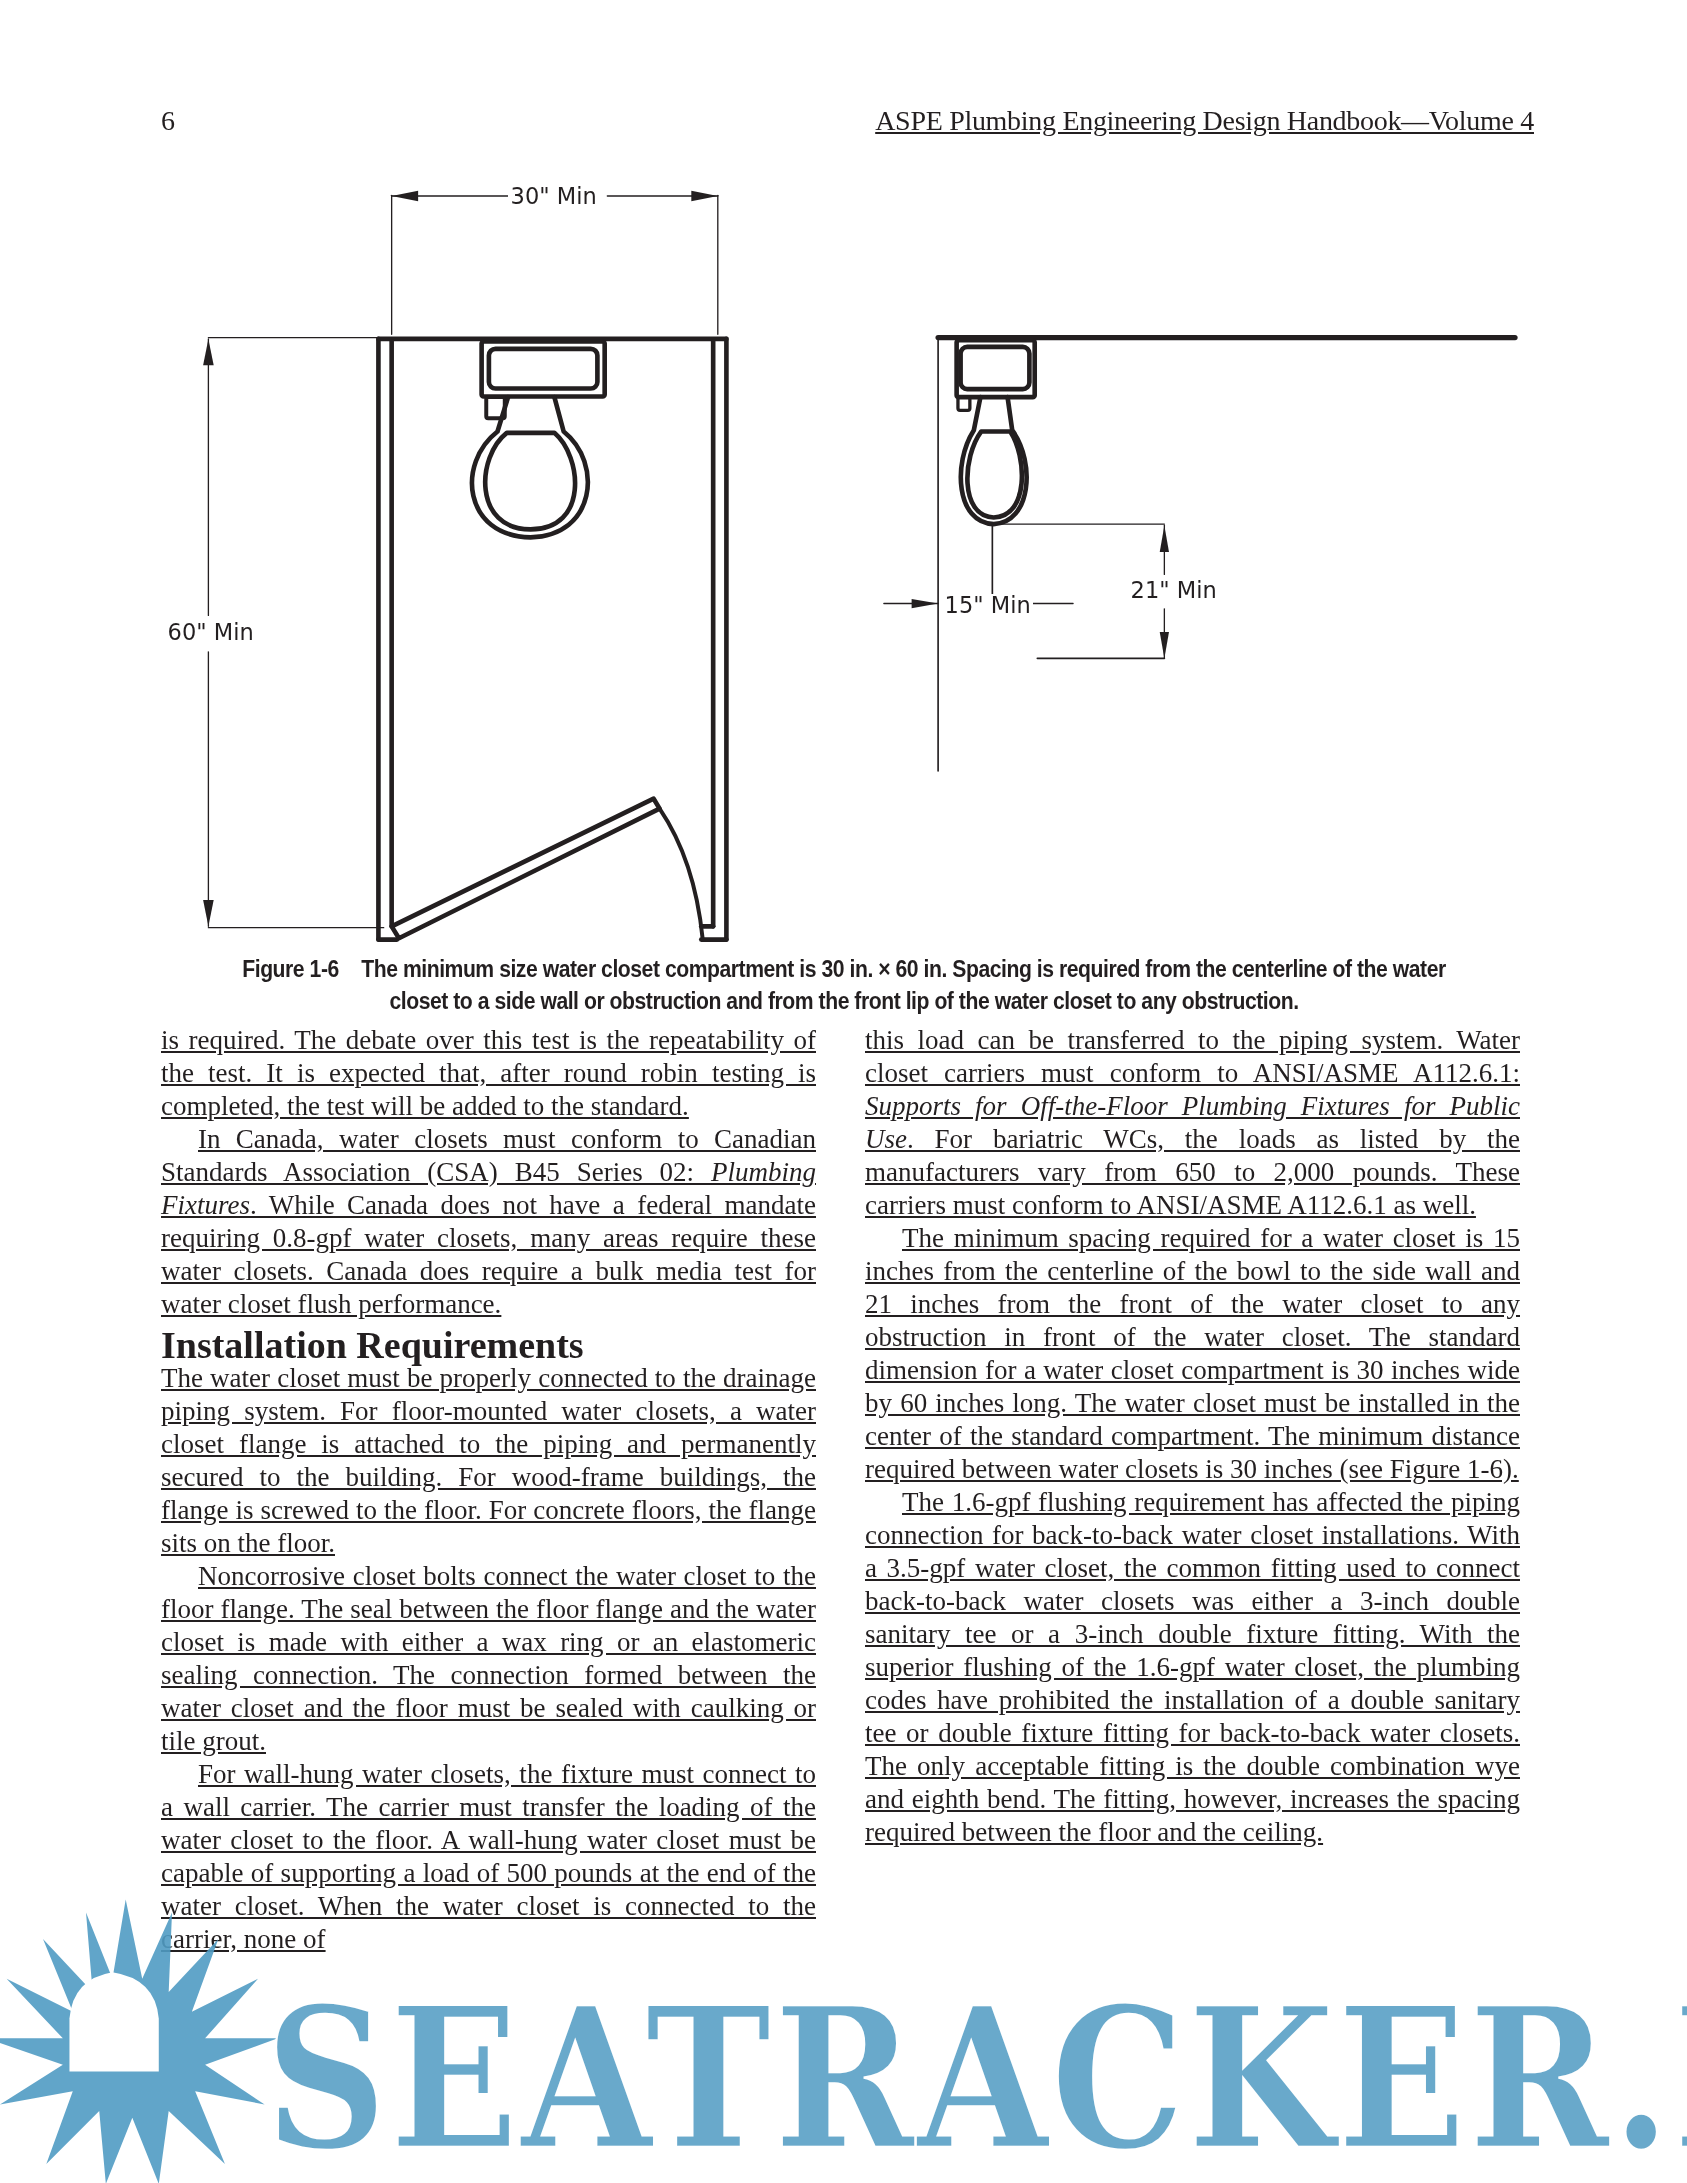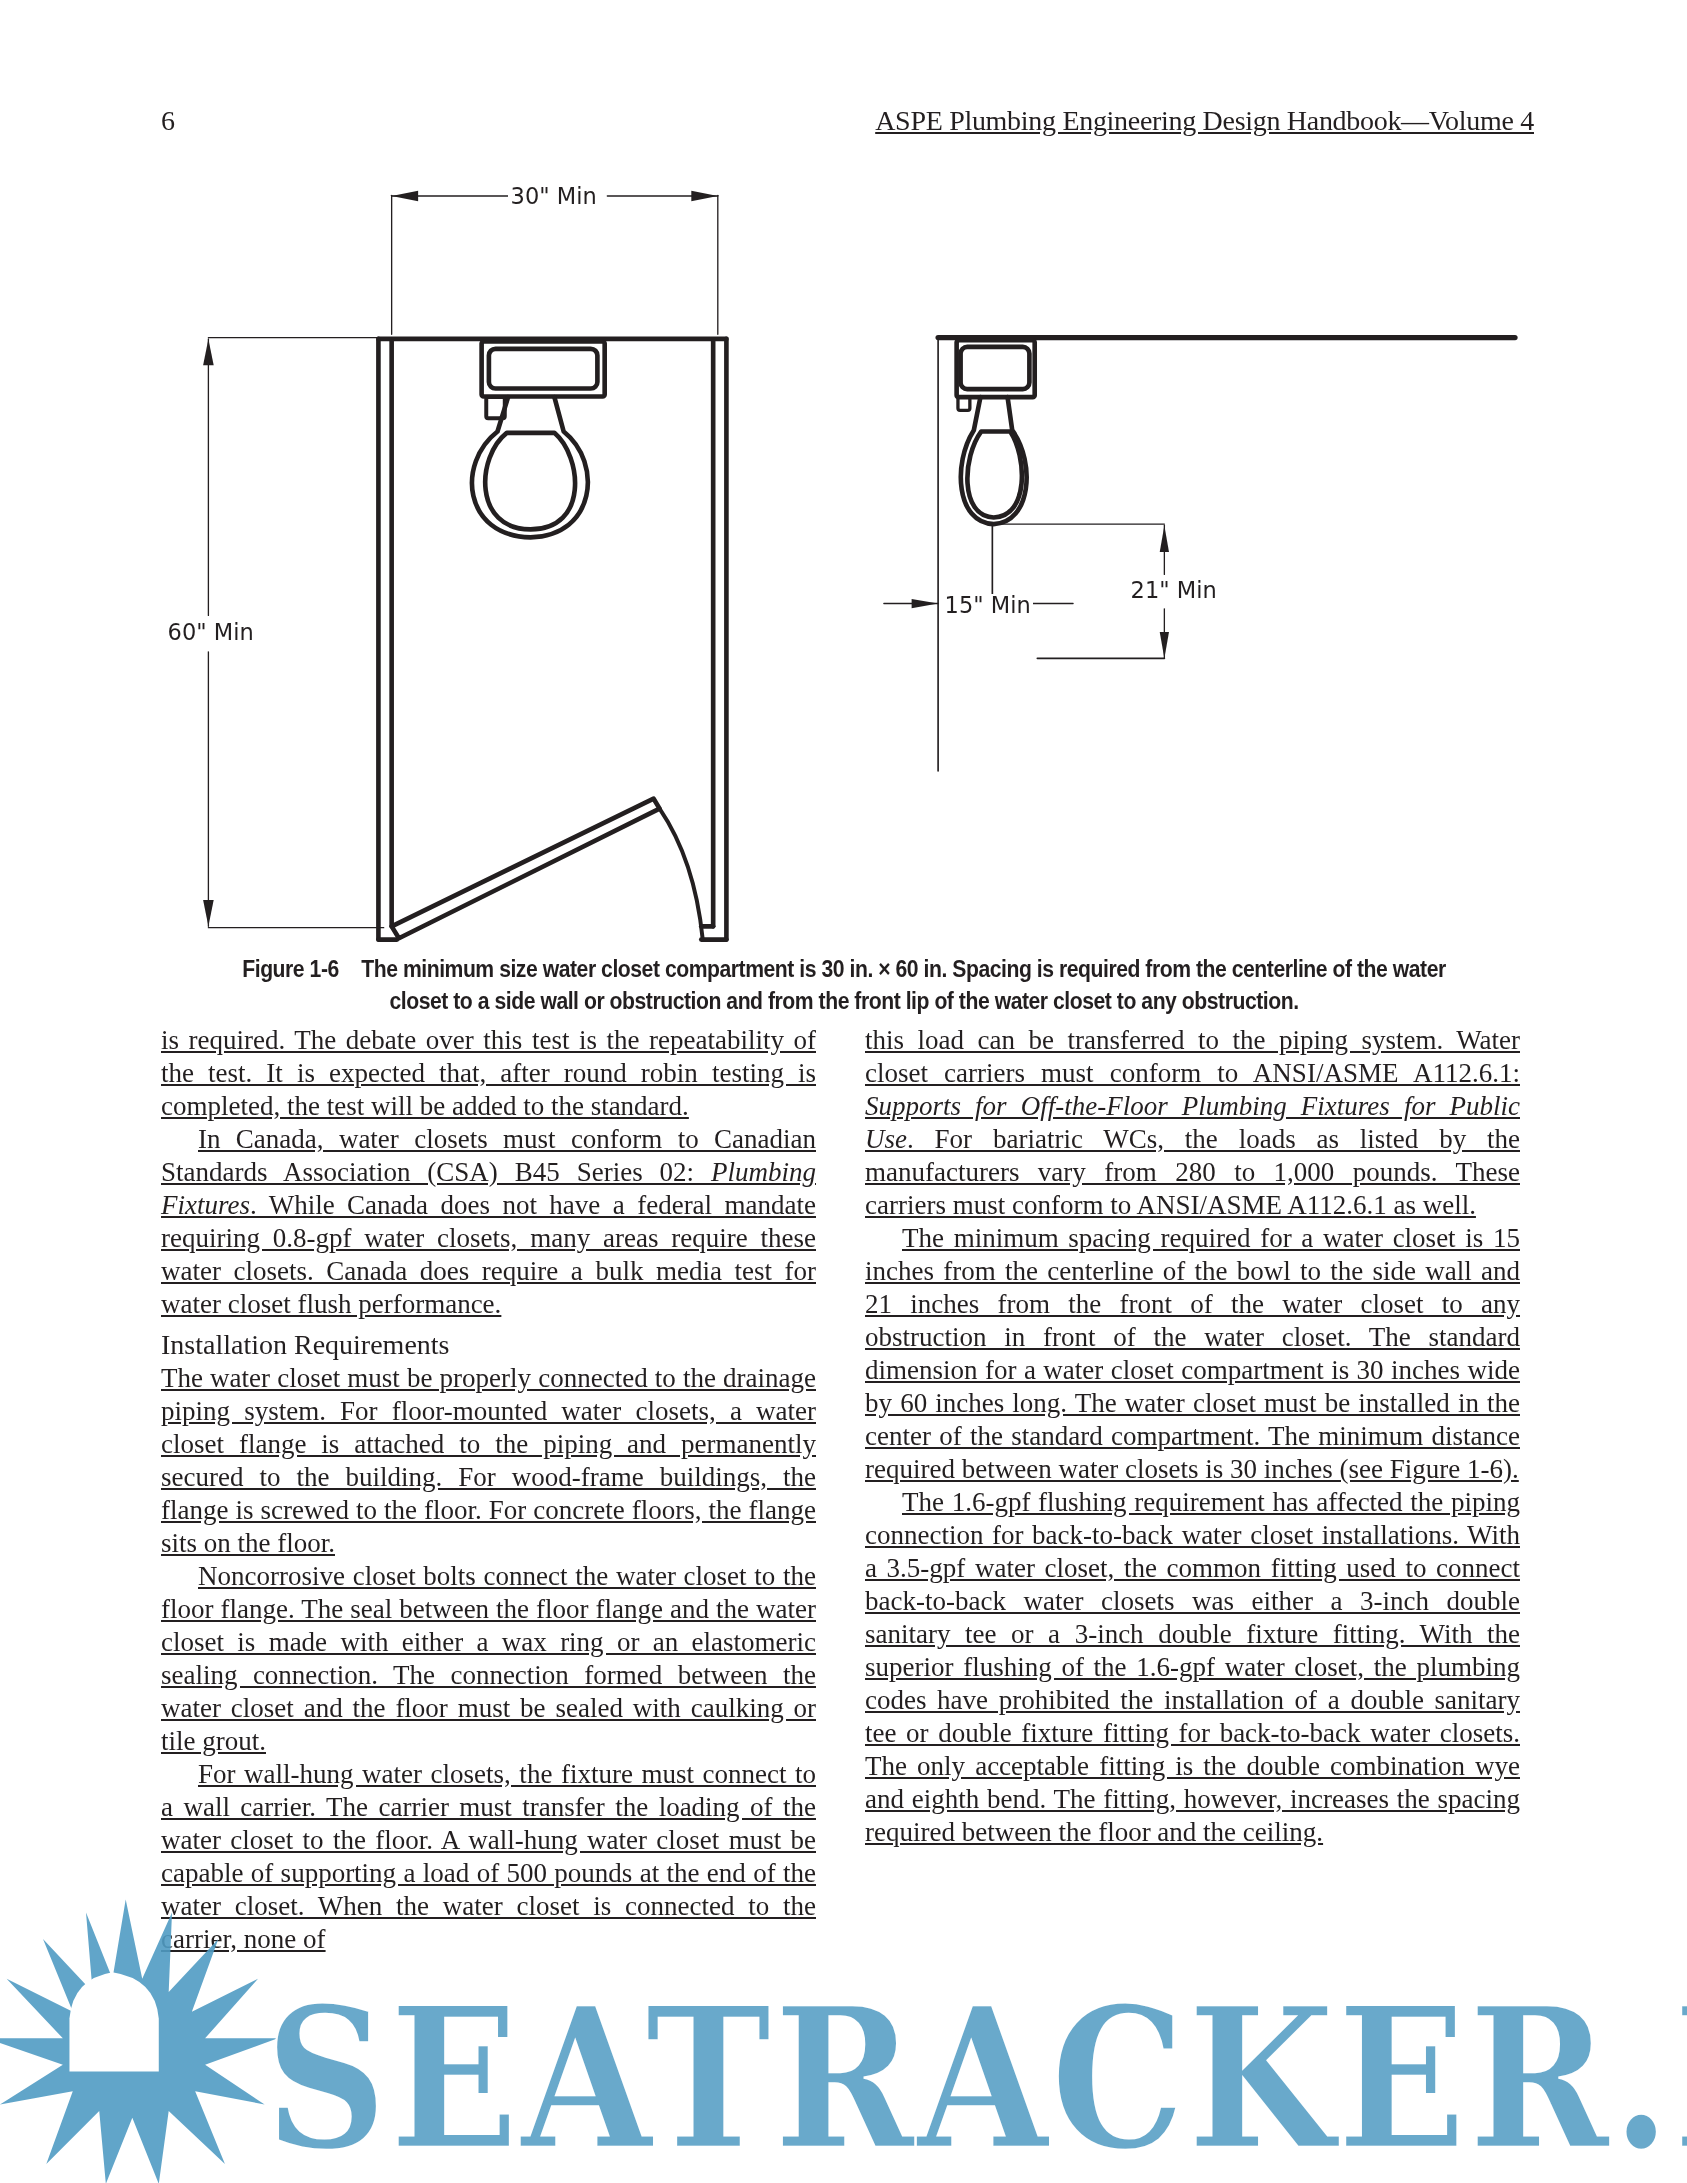--- a/index.html
+++ b/index.html
@@ -9,21 +9,21 @@
   .figure { position: absolute; left: 0; top: 0; width: 1687px; height: 953px; }
   .figure svg { position: absolute; left: 0; top: 0; }
   .dim-label { position: absolute; font-family: "DejaVu Sans", sans-serif; font-size: 22.5px; background: #fff; padding: 0 2.6px; line-height: 1; }
   .caption { position: absolute; left: 159px; top: 953px; width: 1370px; text-align: center; font-family: "Liberation Sans", sans-serif; font-weight: bold; font-size: 23px; line-height: 32px; letter-spacing: -0.5px; transform: scaleX(0.92); transform-origin: center top; }
   .caption .fig-label { margin-right: 18.5px; }
   .column { position: absolute; top: 1024px; width: 655px; font-family: "Liberation Serif", serif; font-size: 27px; line-height: 33px; text-align: justify; }
   .col-left { left: 161px; }
   .col-right { left: 865px; }
   .column p { margin: 0; text-decoration: underline; }
   .column p.indent { text-indent: 37px; }
-  .column h2 { margin: 6.6px 0 0 0; font-family: "Liberation Serif", serif; font-weight: normal; font-size: 28px; line-height: 34px; }
+  .column h2 { margin: 6.6px 0 0 0; font-family: "Liberation Serif", serif; font-weight: bold; font-size: 38px; line-height: 34px; }
   .column em { font-style: italic; }
   .watermark { position: absolute; left: 0; top: 1886px; width: 1687px; height: 298px; pointer-events: none; }
   .watermark-text { position: absolute; left: 265px; top: 1981px; font-family: "DejaVu Serif", serif; font-weight: bold; font-size: 169px; letter-spacing: 2.6px; color: rgba(80,155,195,0.86); line-height: 1; transform: scaleY(1.15); transform-origin: left top; -webkit-text-stroke: 2px #ffffff; }
 </style>
 </head>
 <body>
 
 <div class="page-number">6</div>
 <div class="running-head">ASPE Plumbing Engineering Design Handbook—Volume 4</div>
 
@@ -102,21 +102,21 @@
 <div class="column col-left">
   <p>is required. The debate over this test is the repeatability of the test. It is expected that, after round robin testing is completed, the test will be added to the standard.</p>
   <p class="indent"><span>In Canada, water closets must conform to Canadian Standards Association (CSA) B45 Series 02: </span><em>Plumbing Fixtures</em><span>. While Canada does not have a federal mandate requiring 0.8-gpf water closets, many areas require these water closets. Canada does require a bulk media test for water closet flush performance.</span></p>
   <h2>Installation Requirements</h2>
   <p>The water closet must be properly connected to the drainage piping system. For floor-mounted water closets, a water closet flange is attached to the piping and permanently secured to the building. For wood-frame buildings, the flange is screwed to the floor. For concrete floors, the flange sits on the floor.</p>
   <p class="indent">Noncorrosive closet bolts connect the water closet to the floor flange. The seal between the floor flange and the water closet is made with either a wax ring or an elastomeric sealing connection. The connection formed between the water closet and the floor must be sealed with caulking or tile grout.</p>
   <p class="indent">For wall-hung water closets, the fixture must connect to a wall carrier. The carrier must transfer the loading of the water closet to the floor. A wall-hung water closet must be capable of supporting a load of 500 pounds at the end of the water closet. When the water closet is connected to the carrier, none of</p>
 </div>
 
 <div class="column col-right">
-  <p><span>this load can be transferred to the piping system. Water closet carriers must conform to ANSI/ASME A112.6.1: </span><em>Supports for Off-the-Floor Plumbing Fixtures for Public Use</em><span>. For bariatric WCs, the loads as listed by the manufacturers vary from 280 to 1,000 pounds. These carriers must conform to ANSI/ASME A112.6.1 as well.</span></p>
+  <p><span>this load can be transferred to the piping system. Water closet carriers must conform to ANSI/ASME A112.6.1: </span><em>Supports for Off-the-Floor Plumbing Fixtures for Public Use</em><span>. For bariatric WCs, the loads as listed by the manufacturers vary from 650 to 2,000 pounds. These carriers must conform to ANSI/ASME A112.6.1 as well.</span></p>
   <p class="indent">The minimum spacing required for a water closet is 15 inches from the centerline of the bowl to the side wall and 21 inches from the front of the water closet to any obstruction in front of the water closet. The standard dimension for a water closet compartment is 30 inches wide by 60 inches long. The water closet must be installed in the center of the standard compartment. The minimum distance required between water closets is 30 inches (see Figure 1-6).</p>
   <p class="indent">The 1.6-gpf flushing requirement has affected the piping connection for back-to-back water closet installations. With a 3.5-gpf water closet, the common fitting used to connect back-to-back water closets was either a 3-inch double sanitary tee or a 3-inch double fixture fitting. With the superior flushing of the 1.6-gpf water closet, the plumbing codes have prohibited the installation of a double sanitary tee or double fixture fitting for back-to-back water closets. The only acceptable fitting is the double combination wye and eighth bend. The fitting, however, increases the spacing required between the floor and the ceiling.</p>
 </div>
 
 <svg class="watermark" width="1687" height="298" viewBox="0 0 2550 450">
   <g fill="rgba(80,155,195,0.9)">
     <polygon points="190,20 215,140 260,40 255,160 330,80 290,190 390,140 310,230 420,230 310,270 400,330 295,310 340,420 255,340 240,450 200,350 160,450 150,340 70,420 110,310 0,330 95,270 -20,230 95,230 10,140 110,190 65,80 140,160 130,40 170,140"></polygon>
   </g>
   <path d="M105,280 L105,200 Q110,140 170,130 Q235,140 240,200 L240,280 Z" fill="#ffffff"></path>
 </svg>

